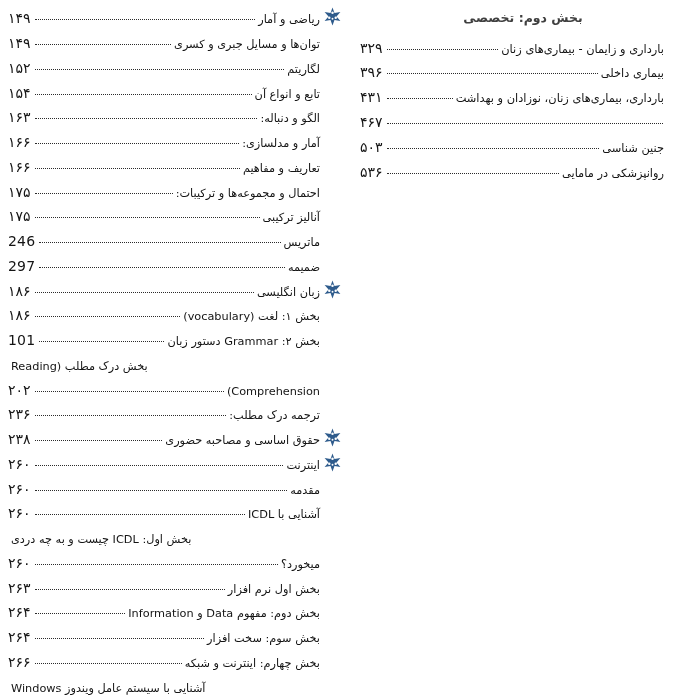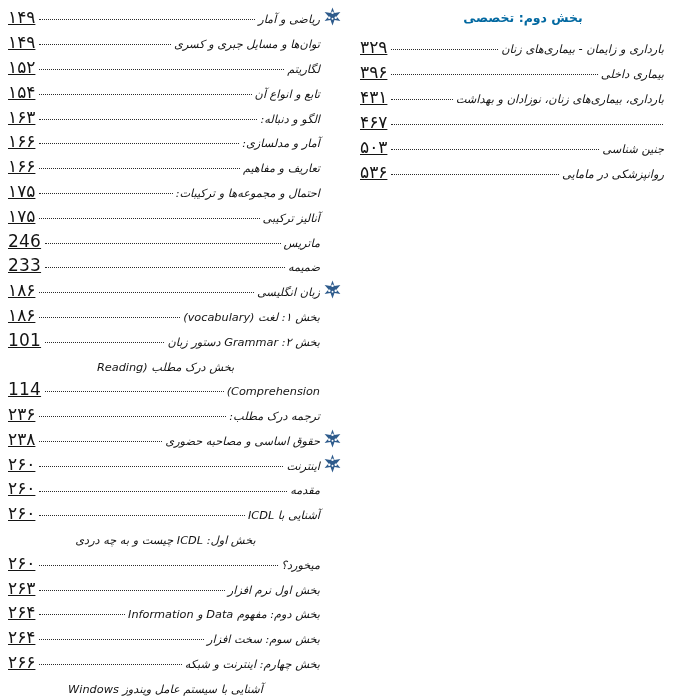--- a/index.html
+++ b/index.html
@@ -41,21 +41,21 @@
     padding: 3px 8px 0 8px;
   }
 
   
   .part-heading {
     font-weight: bold;
     font-size: 12.5px;
     text-align: center;
     padding: 4px 0 7px 0;
     letter-spacing: 0;
-    color: #0369a1;
+    color: #404040;
     direction: rtl;
   }
 
   
   .entry {
     display: flex;
     flex-direction: row;     
     align-items: baseline;
     direction: rtl;
     font-size: 11.3px;
@@ -78,21 +78,20 @@
     position: relative;
     top: 3px;
   }
   .entry-star svg { display: block; }
 
   .entry-title {
     flex: 0 0 auto;
     padding-left: 2px;
     direction: rtl;
     unicode-bidi: isolate;
-    font-style: italic;
   }
 
   .leader {
     flex: 1 1 auto;
     min-width: 8px;
     position: relative;
     height: 1em;
     overflow: hidden;
     margin: 0 1px;
   }
@@ -103,32 +102,31 @@
     right: 0;
     bottom: 0.26em;
     border-bottom: 1.15px dotted #2b2b2b;
   }
 
   .entry-page {
     flex: 0 0 auto;
     padding-right: 3px;
     direction: rtl;
     unicode-bidi: isolate;
-    font-size: 17px;
+    font-size: 14px;
     letter-spacing: 0.2px;
-    text-decoration: underline;
   }
 
   
   .entry.cont-first {
     padding-bottom: 0;
   }
   .entry.cont-first .entry-title {
     flex: 1 1 auto;
-    text-align: center;
+    text-align: left;
     padding-left: 0;
     white-space: nowrap;
   }
   .entry.cont-first .entry-page { visibility: hidden; }
 
   
   .entry.cont-second {
     padding-top: 0;
   }
 
@@ -251,21 +249,21 @@
         <div class="entry">
           <span class="entry-star" style="visibility: hidden;"></span>
           <span class="entry-title">ماتریس</span>
           <span class="leader"></span>
           <span class="entry-page">246</span>
         </div>
         <div class="entry">
           <span class="entry-star" style="visibility: hidden;"></span>
           <span class="entry-title">ضمیمه</span>
           <span class="leader"></span>
-          <span class="entry-page">233</span>
+          <span class="entry-page">297</span>
         </div>
         <div class="entry section">
           <span class="entry-star">
             <svg viewBox="0 0 100 100" width="19" height="19">
               <g fill="#2e5b8c">
                 <polygon points="50.0,2.0 60.5,31.8 91.6,26.0 71.0,50.0 91.6,74.0 60.5,68.2 50.0,98.0 39.5,68.2 8.4,74.0 29.0,50.0 8.4,26.0 39.5,31.8"></polygon>
                 <circle cx="50" cy="30" r="6.5" fill="#ffffff"></circle>
                 <circle cx="33" cy="56" r="6.5" fill="#ffffff"></circle>
                 <circle cx="67" cy="56" r="6.5" fill="#ffffff"></circle>
                 <circle cx="50" cy="62" r="5" fill="#ffffff"></circle>
@@ -290,21 +288,21 @@
         </div>
         <div class="entry cont-first">
           <span class="entry-star" style="visibility: hidden;"></span>
           <span class="entry-title">بخش درک مطلب (Reading</span>
           <span class="entry-page"></span>
         </div>
         <div class="entry cont-second">
           <span class="entry-star" style="visibility: hidden;"></span>
           <span class="entry-title">Comprehension)</span>
           <span class="leader"></span>
-          <span class="entry-page">114</span>
+          <span class="entry-page">۲۰۲</span>
         </div>
         <div class="entry">
           <span class="entry-star" style="visibility: hidden;"></span>
           <span class="entry-title">ترجمه درک مطلب:</span>
           <span class="leader"></span>
           <span class="entry-page">۲۳۶</span>
         </div>
         <div class="entry section">
           <span class="entry-star">
             <svg viewBox="0 0 100 100" width="19" height="19">

